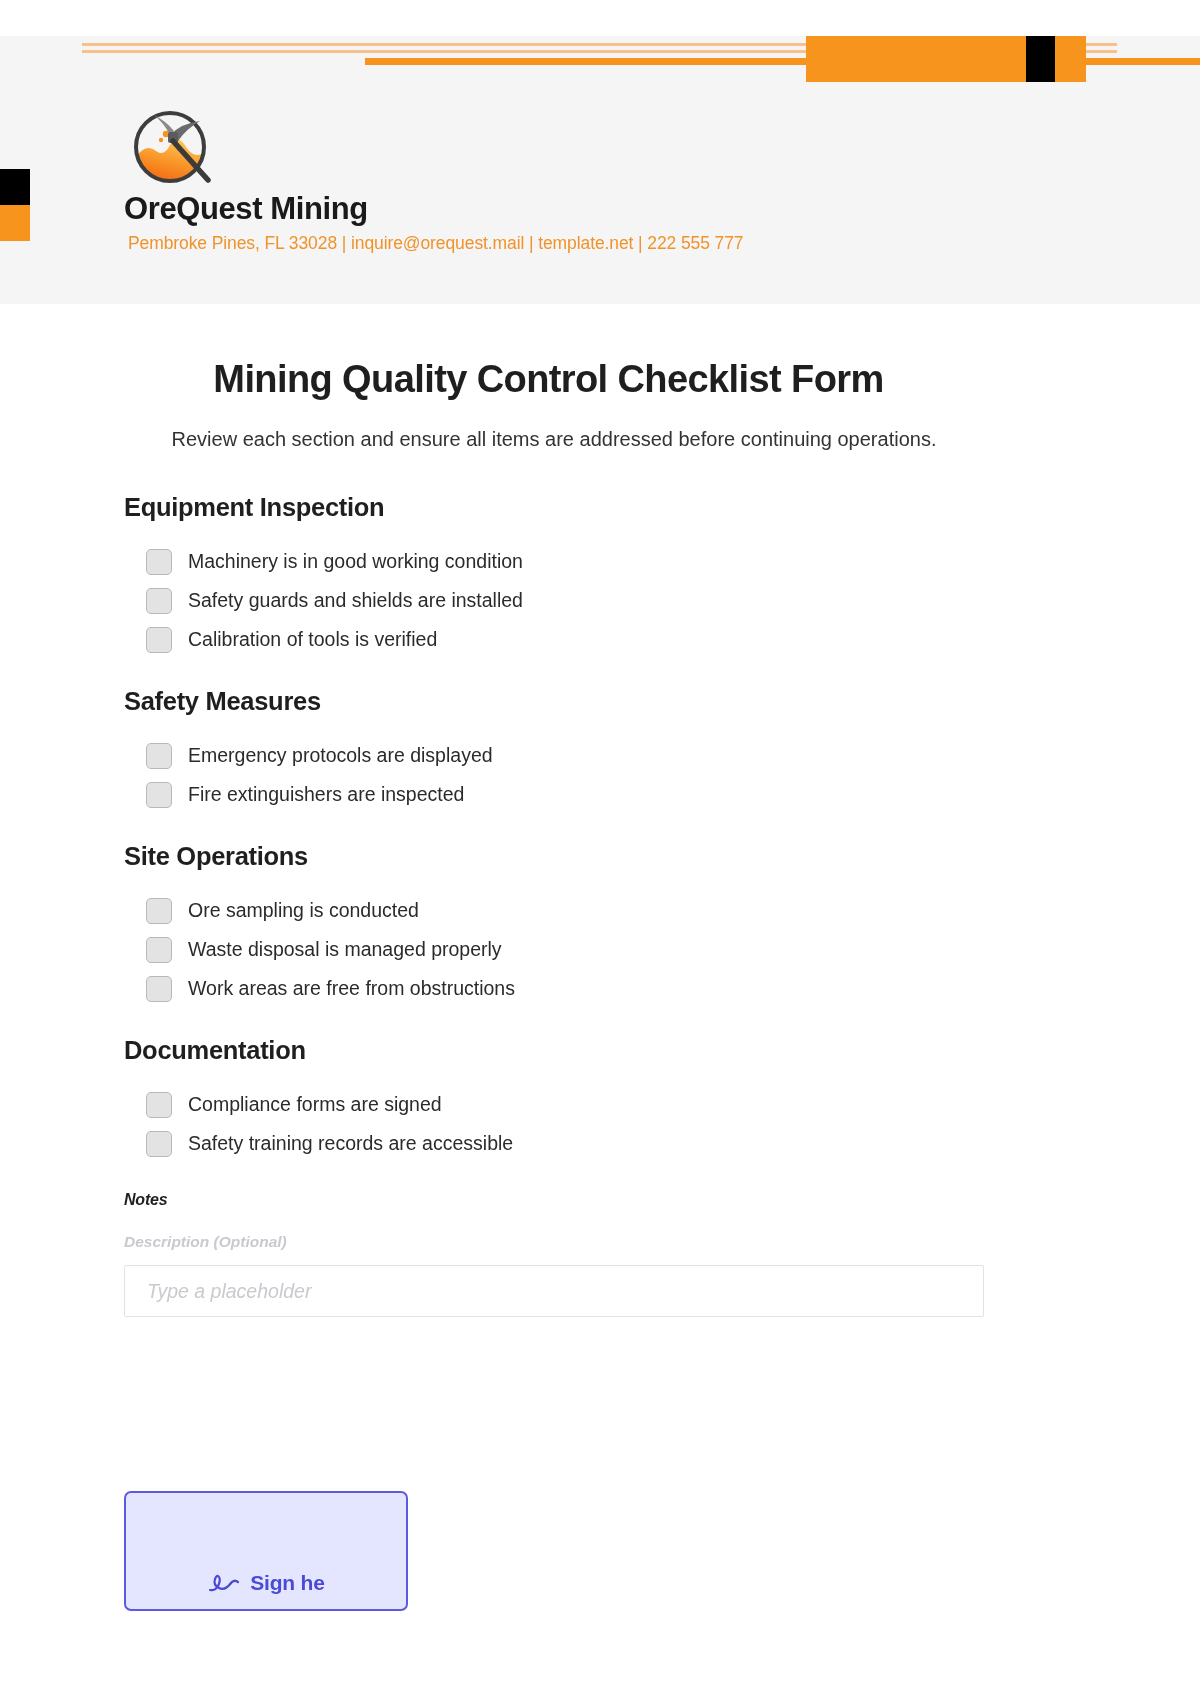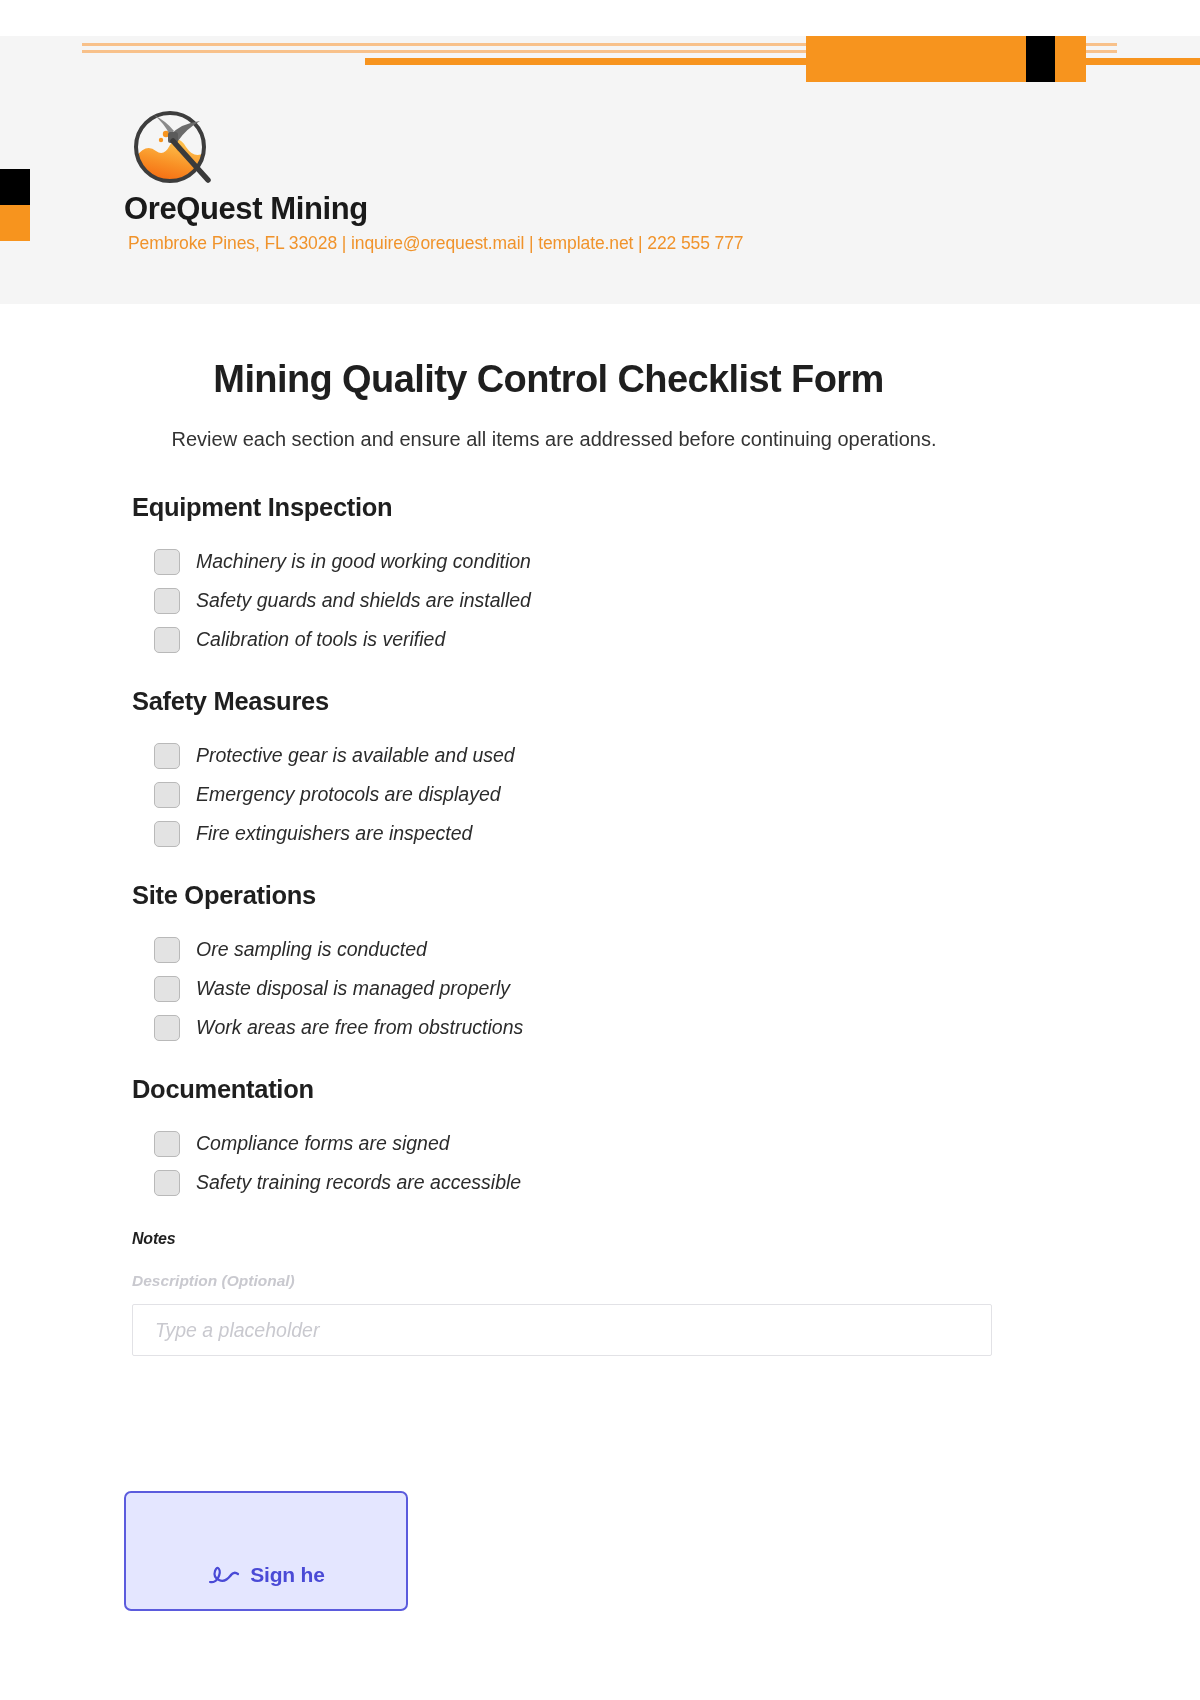--- a/index.html
+++ b/index.html
@@ -103,38 +103,37 @@
     position: absolute;
     left: 0; top: 428px;
     width: 1108px;
     text-align: center;
     font-size: 20px;
     color: #333333;
   }
 
   .content {
     position: absolute;
-    left: 132px; top: 493px;
+    left: 124px; top: 493px;
     width: 900px;
   }
 
   .section { margin-bottom: 28px; }
   .section-title {
     font-size: 25.5px;
     font-weight: bold;
     color: #1f1f1f;
     margin-bottom: 20px;
     letter-spacing: -0.3px;
   }
   .check-row {
     display: flex;
     align-items: center;
     margin-left: 22px;
     height: 39px;
-    font-style: italic;
   }
   .checkbox {
     width: 26px; height: 26px;
     border: 1px solid #b9b9b9;
     border-radius: 5px;
     background: #e3e3e3;
     flex: none;
   }
   .check-label {
     margin-left: 16px;
@@ -178,21 +177,21 @@
   .sign-button {
     position: absolute;
     left: 124px; top: 1491px;
     width: 284px; height: 120px;
     background: #e4e6ff;
     border: 2px solid #5b5bdd;
     border-radius: 7px;
     display: flex;
     align-items: flex-end;
     justify-content: center;
-    padding-bottom: 22px;
+    padding-bottom: 14px;
     overflow: hidden;
   }
   .sign-inner {
     display: flex;
     align-items: center;
     gap: 9px;
   }
   .sign-inner svg { display: block; }
   .sign-label {
     font-size: 21px;
@@ -266,24 +265,20 @@
     <div class="check-row">
       <div class="checkbox"></div>
       <div class="check-label">Calibration of tools is verified</div>
     </div>
   </div>
 
   <div class="section">
     <div class="section-title">Safety Measures</div>
     <div class="check-row">
       <div class="checkbox"></div>
-      <div class="check-label">Protective gear is available and used</div>
-    </div>
-    <div class="check-row">
-      <div class="checkbox"></div>
       <div class="check-label">Emergency protocols are displayed</div>
     </div>
     <div class="check-row">
       <div class="checkbox"></div>
       <div class="check-label">Fire extinguishers are inspected</div>
     </div>
   </div>
 
   <div class="section">
     <div class="section-title">Site Operations</div>

